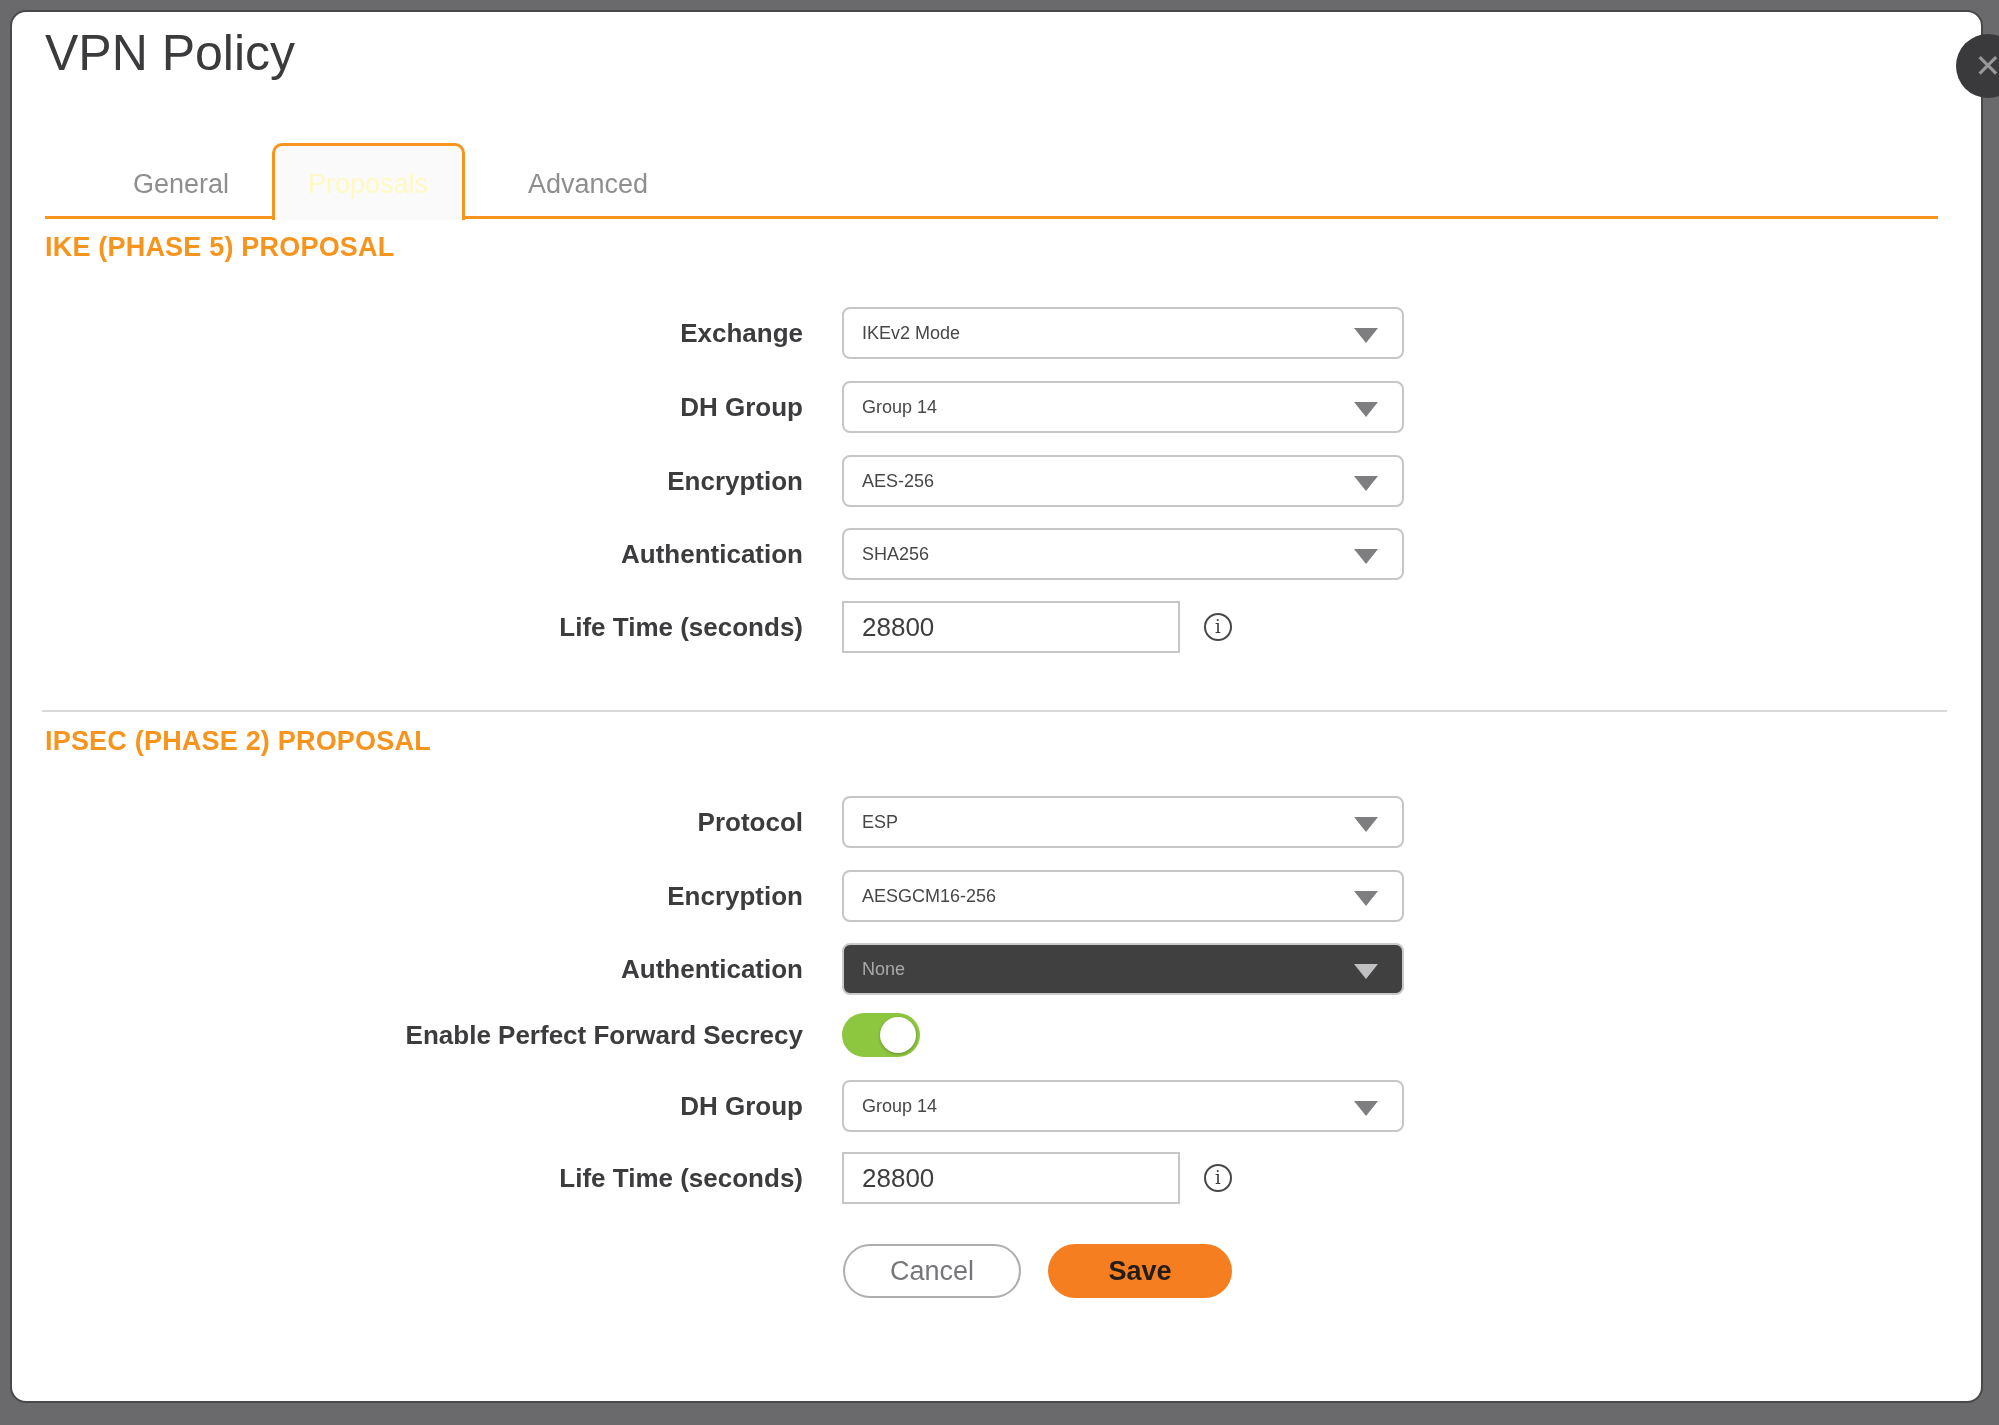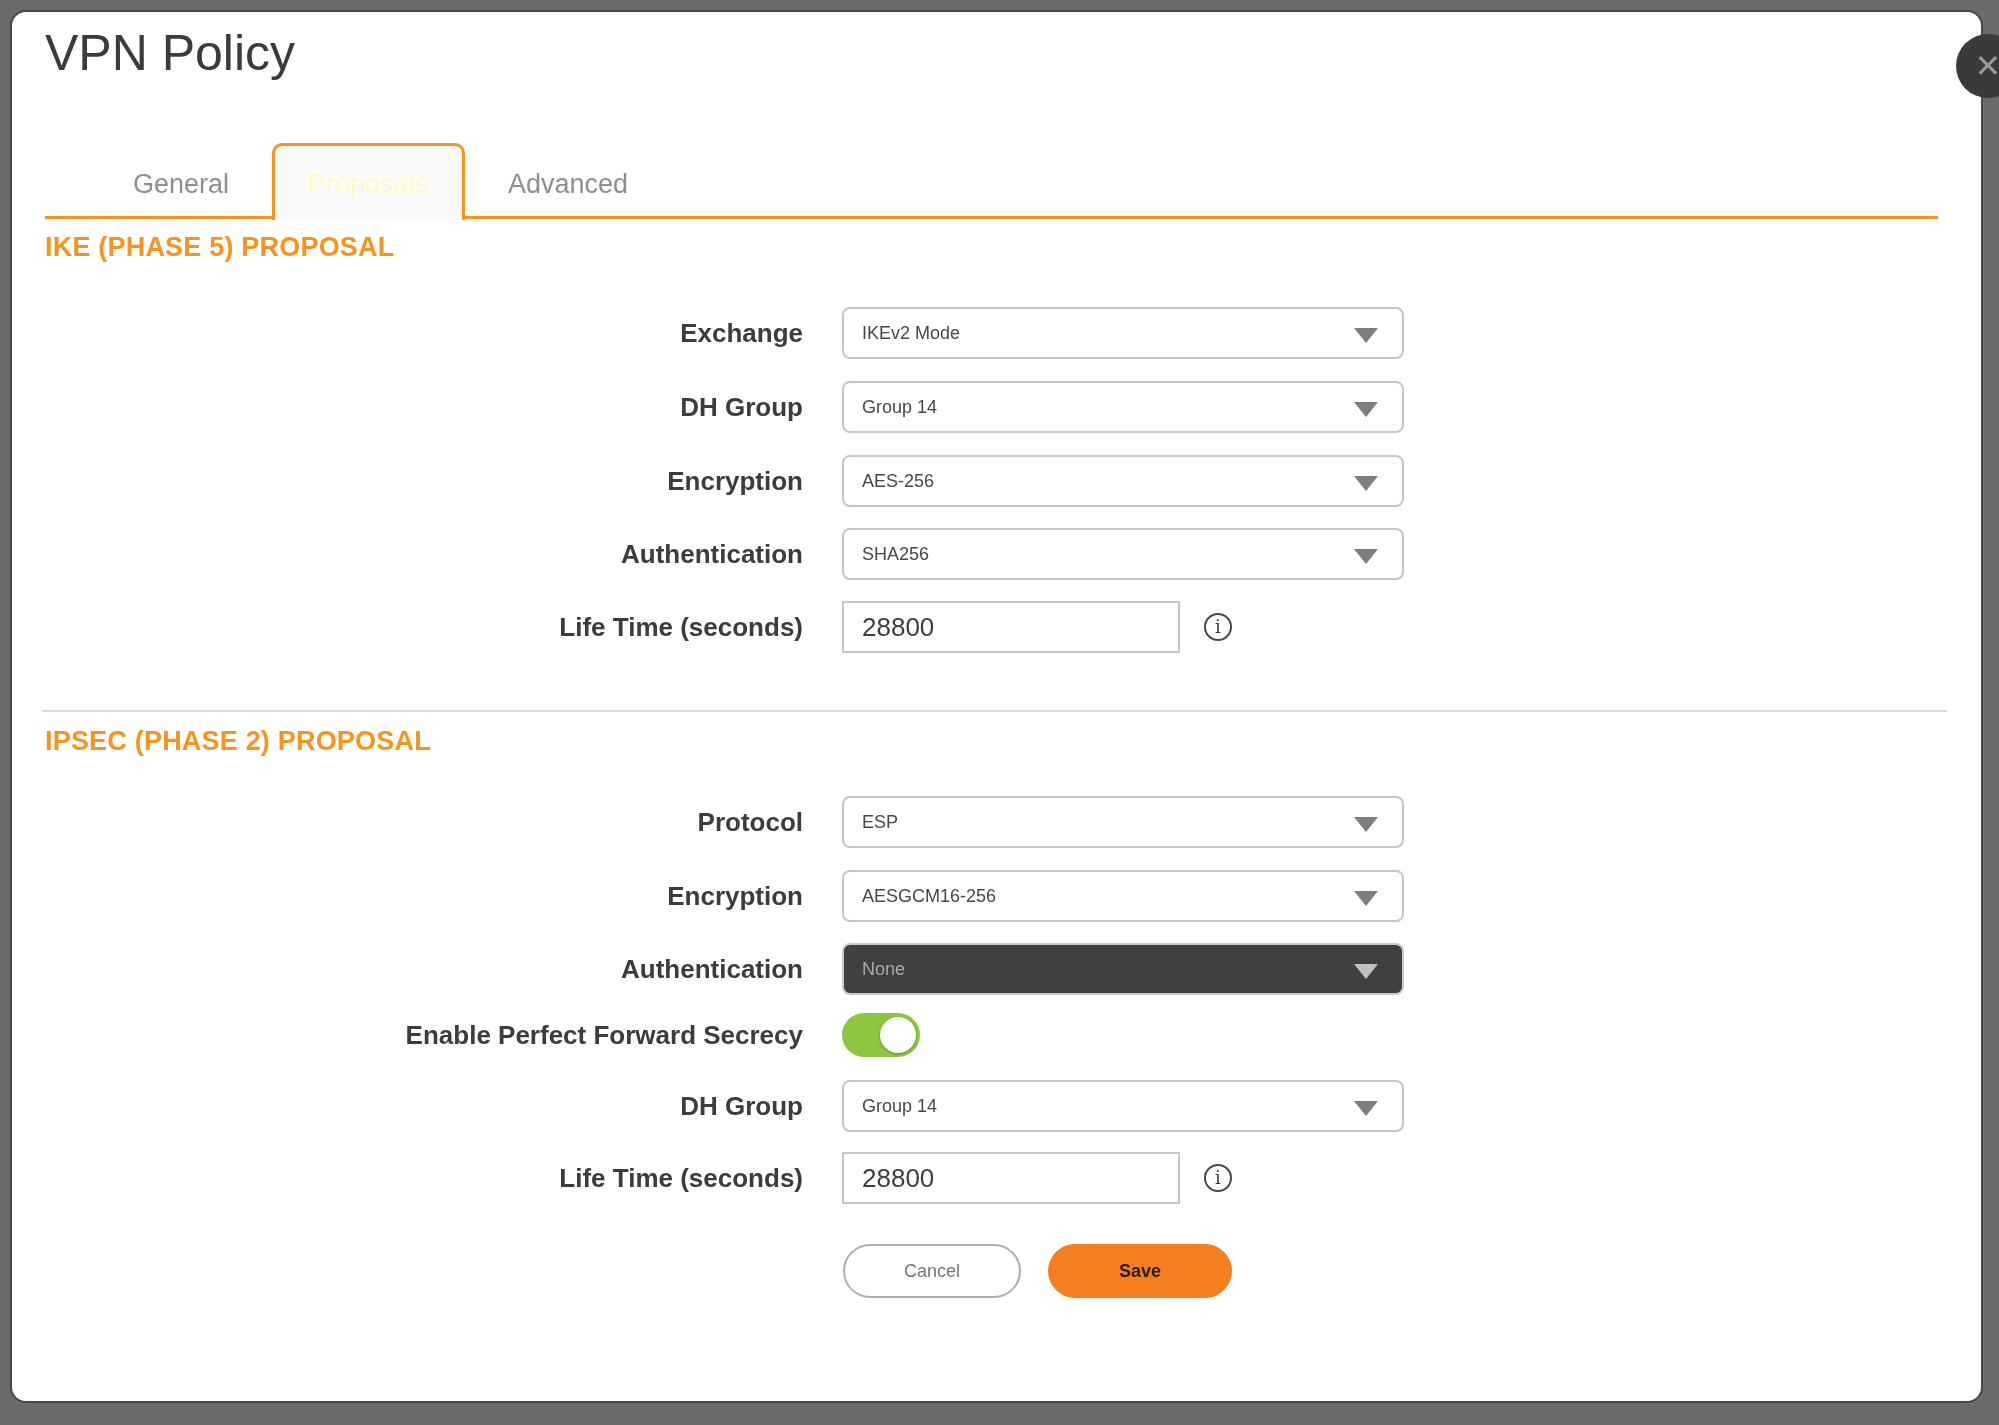--- a/index.html
+++ b/index.html
@@ -42,42 +42,42 @@
 
   .info{position:absolute;left:1204px;top:12px;width:28px;height:28px;border:2px solid #48484b;border-radius:50%;
     display:flex;align-items:center;justify-content:center;cursor:pointer;}
   .info span{font-family:"DejaVu Serif",serif;font-size:18px;line-height:1;color:#3c3c3e;}
 
   .toggle{position:absolute;left:842px;top:0;width:78px;height:44px;border-radius:22px;background:#8dc63f;cursor:pointer;}
   .toggle .knob{position:absolute;right:4px;top:4px;width:36px;height:36px;border-radius:50%;background:#ffffff;
     box-shadow:0 1px 3px rgba(0,0,0,.3);}
   .toggle-lbl{line-height:44px;}
 
-  .btn{position:absolute;top:0;height:54px;border-radius:27px;font-size:18px;display:flex;
+  .btn{position:absolute;top:0;height:54px;border-radius:27px;font-size:27px;display:flex;
     align-items:center;justify-content:center;cursor:pointer;}
   .btn-cancel{left:843px;width:178px;background:#fff;border:2px solid #aeaeb0;color:#76767a;}
   .btn-save{left:1048px;width:184px;background:#f57e20;border:none;color:#231d17;font-weight:600;}
 </style>
 </head>
 <body>
 
 <div id="page">
   <div id="dialog"></div>
 
   <div class="close-btn">
     <span>✕</span>
   </div>
 
   <div class="page-title">VPN Policy</div>
 
   <div class="tab-underline"></div>
   <div class="tab-box"></div>
   <div class="tab-label tab-inactive" style="left:181px;">General</div>
   <div class="tab-label tab-active" style="left:368px;">Proposals</div>
-  <div class="tab-label tab-inactive" style="left:568px;">Advanced</div>
+  <div class="tab-label tab-inactive" style="left:588px;">Advanced</div>
 
   <div class="section-heading" style="top:232px;">IKE (PHASE 5) PROPOSAL</div>
 
   <div class="row" style="top:307px;">
     <div class="lbl">Exchange</div>
     <div class="select">
       <span class="val">IKEv2 Mode</span>
       <span class="arrow"></span>
     </div>
   </div>

